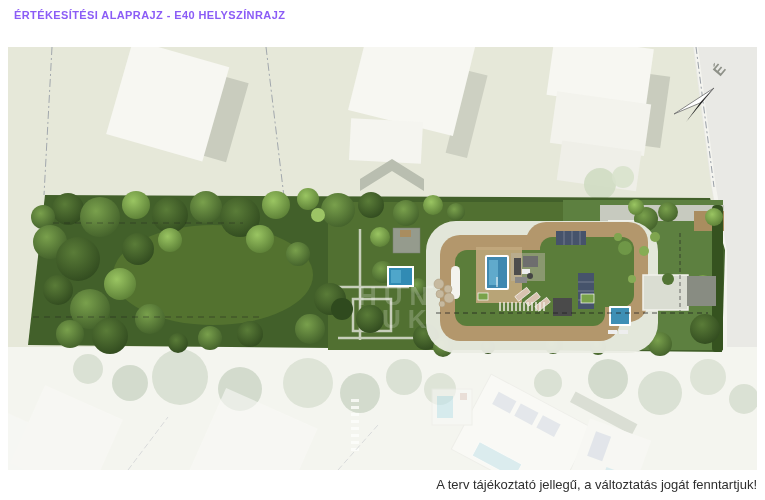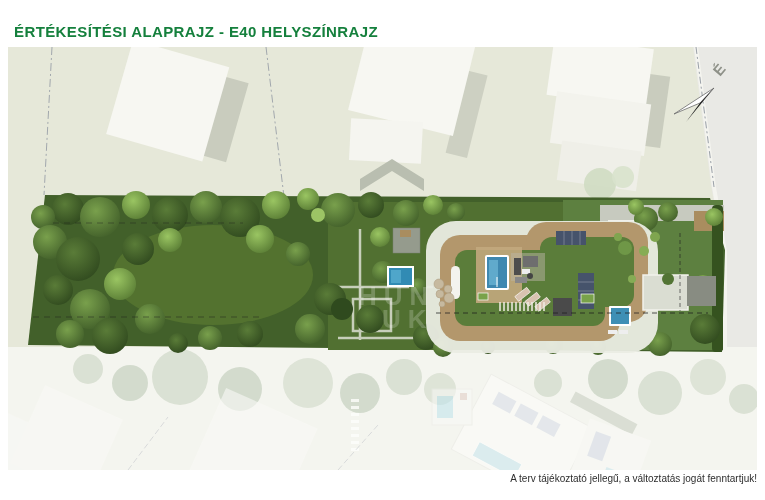--- a/index.html
+++ b/index.html
@@ -1,24 +1,24 @@
 <!DOCTYPE html>
 <html><head>
 <meta charset="utf-8">
 <style>
   * { margin:0; padding:0; box-sizing:border-box; }
   html,body { width:765px; height:500px; background:#ffffff; overflow:hidden;
               font-family:"Liberation Sans", sans-serif; }
   .page { position:relative; width:765px; height:500px; background:#fff; }
-  .title { position:absolute; left:14px; top:23px; font-size:15px; font-weight:bold;
-           color:#15803d; letter-spacing:0.4px; white-space:nowrap; }
+  .title { position:absolute; left:14px; top:9px; font-size:11px; font-weight:bold;
+           color:#8b5cf6; letter-spacing:0.4px; white-space:nowrap; }
   .plan-wrap { position:absolute; left:8px; top:47px; width:749px; height:423px;
                overflow:hidden; }
   .plan-wrap svg { display:block; }
-  .disclaimer { position:absolute; right:8px; bottom:16px; font-size:10px;
+  .disclaimer { position:absolute; right:8px; bottom:8px; font-size:13px;
                 color:#2e2e2e; }
   text.north { font-size:15px; font-weight:bold; fill:#8e9188; }
   text.wm { font-size:26px; font-weight:bold; fill:#ffffff; letter-spacing:7px; }
 </style>
 </head>
 <body>
 
 <div class="page">
 
   <div class="title">ÉRTÉKESÍTÉSI ALAPRAJZ - E40 HELYSZÍNRAJZ</div>

